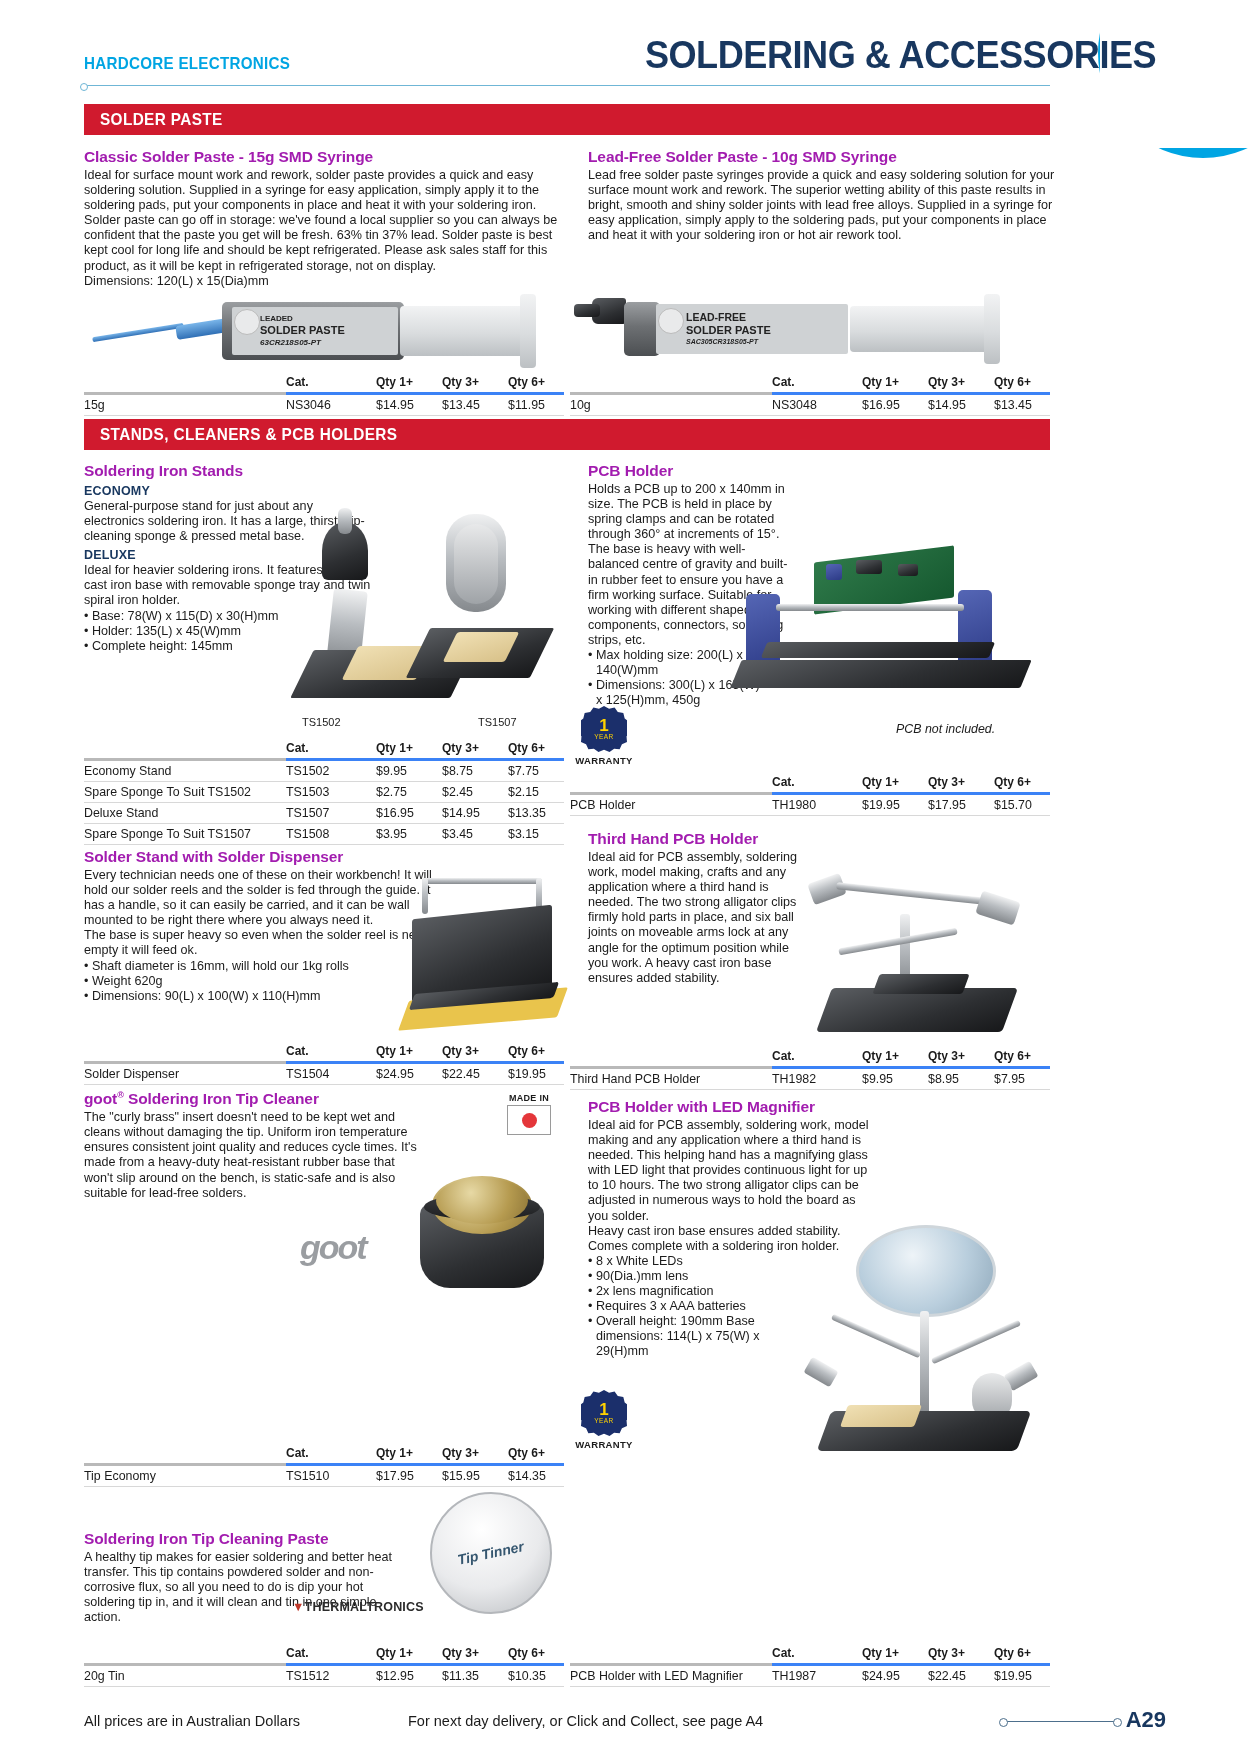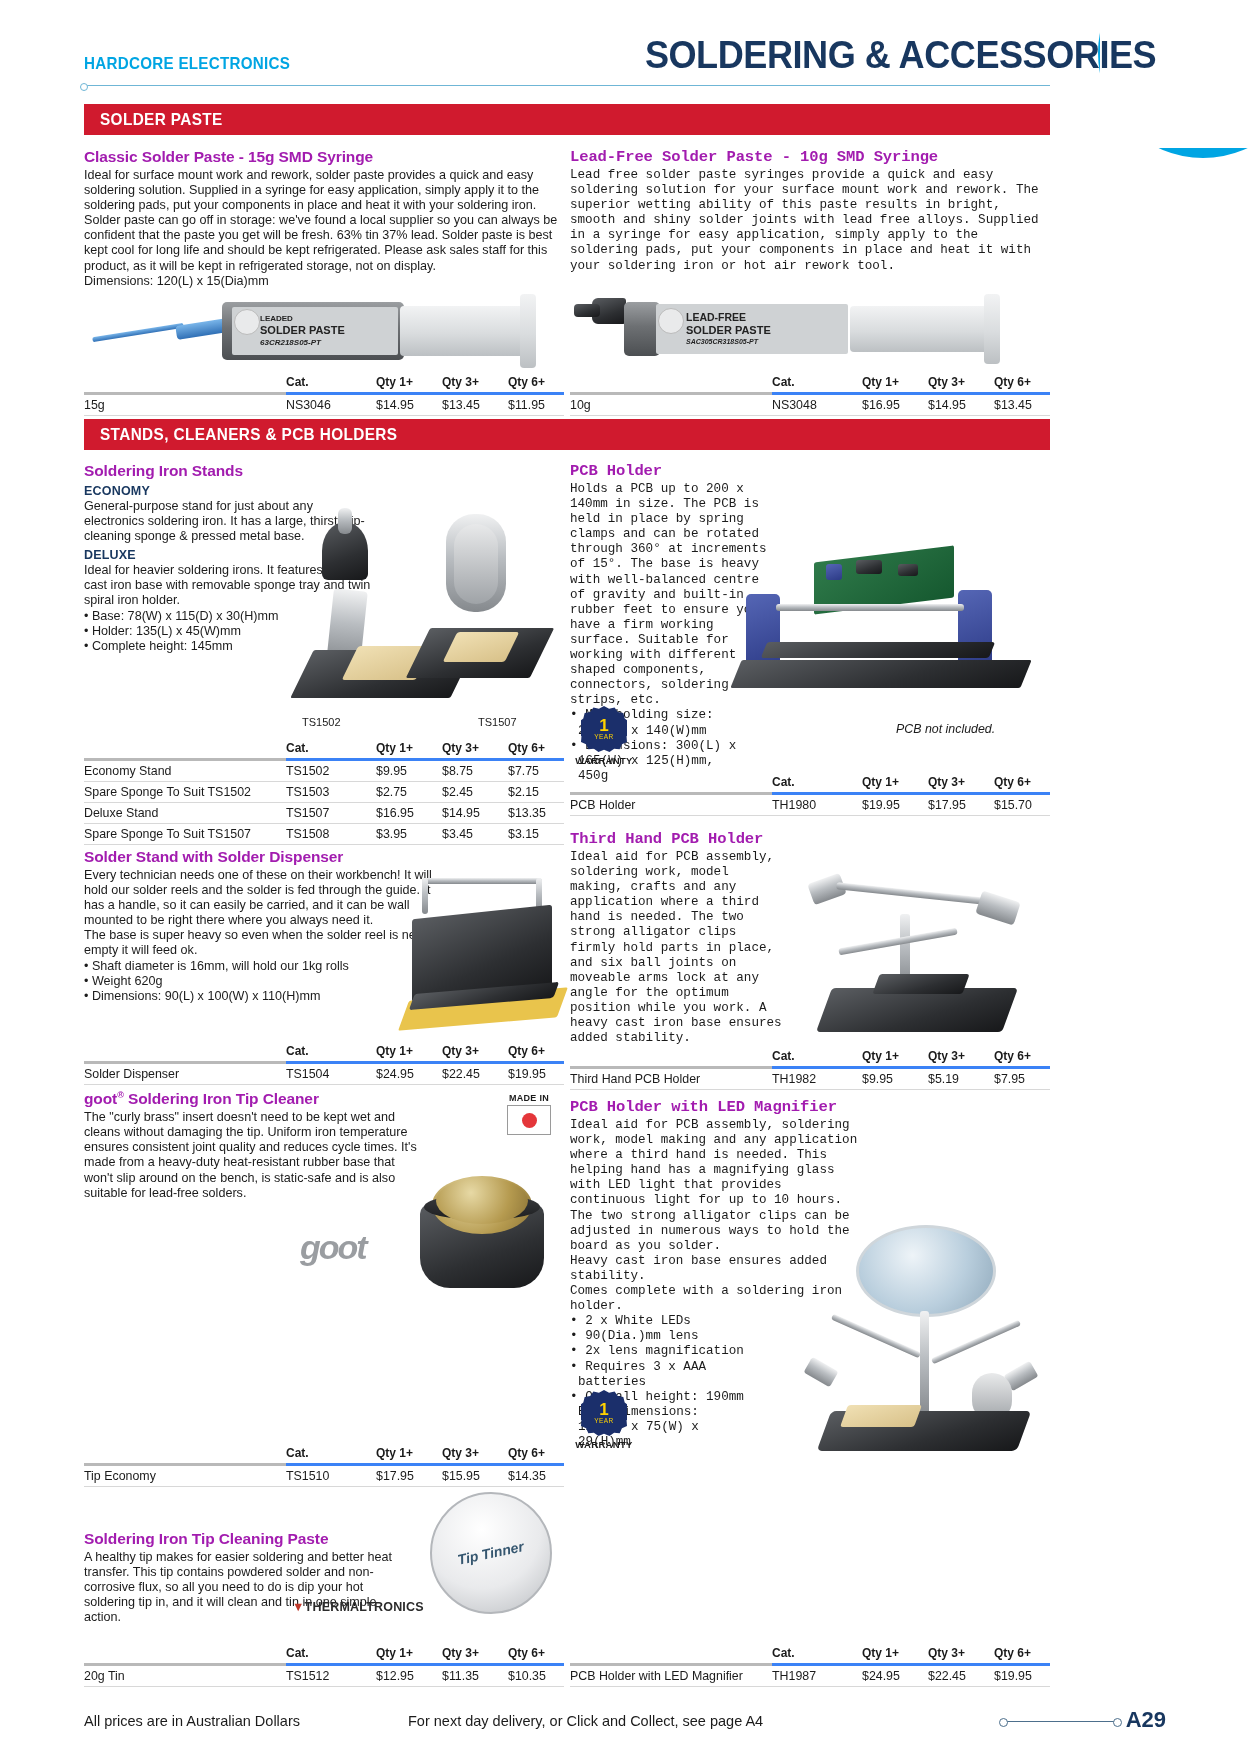--- a/index.html
+++ b/index.html
@@ -53,21 +53,21 @@
   }
   .sect-bar span {
     position: absolute; left: 16px; top: 6px;
     color: #fff; font-size: 16.5px; font-weight: 700; letter-spacing: .4px;
     transform: scaleX(.93); transform-origin: left center;
   }
 
   
   .col { position: absolute; width: 480px; }
   .col.left  { left: 84px; }
-  .col.right { left: 570px; font-family: Liberation Mono, monospace; }
+  .col.right { left: 588px; }
 
   h3.prod {
     font-size: 15.5px; font-weight: 700; color: #a21caf;
     margin-bottom: 2px; letter-spacing: -.1px;
   }
   h4.sub {
     font-size: 12.5px; font-weight: 700; color: #18375f;
     letter-spacing: .2px; margin: 4px 0 1px;
   }
   p.body, ul.body {
@@ -595,33 +595,33 @@
         <th class="c-q1">Qty 1+</th>
         <th class="c-q3">Qty 3+</th>
         <th class="c-q6">Qty 6+</th>
       </tr>
     </thead>
     <tbody>
       <tr>
         <td>Third Hand PCB Holder</td>
         <td>TH1982</td>
         <td>$9.95</td>
-        <td>$5.19</td>
+        <td>$8.95</td>
         <td>$7.95</td>
       </tr>
     </tbody>
   </table>
 
   <div class="col right" style="top:1098px; width:290px;">
     <h3 class="prod">PCB Holder with LED Magnifier</h3>
     <p class="body" style="white-space:pre-line">Ideal aid for PCB assembly, soldering work, model making and any application where a third hand is needed. This helping hand has a magnifying glass with LED light that provides continuous light for up to 10 hours. The two strong alligator clips can be adjusted in numerous ways to hold the board as you solder.
 Heavy cast iron base ensures added stability.
 Comes complete with a soldering iron holder.</p>
     <ul class="body" style="width:180px">
-      <li>2 x White LEDs</li>
+      <li>8 x White LEDs</li>
       <li>90(Dia.)mm lens</li>
       <li>2x lens magnification</li>
       <li>Requires 3 x AAA batteries</li>
       <li>Overall height: 190mm Base dimensions: 114(L) x 75(W) x 29(H)mm</li>
     </ul>
   </div>
 
   <div class="photo" style="left:800px; top:1215px; width:250px; height:250px;">
     <div class="ph-lens" style="left:56px; top:10px; width:140px; height:92px;"></div>
     <div class="ph-chrome" style="left:120px; top:96px; width:9px; height:106px;"></div>

